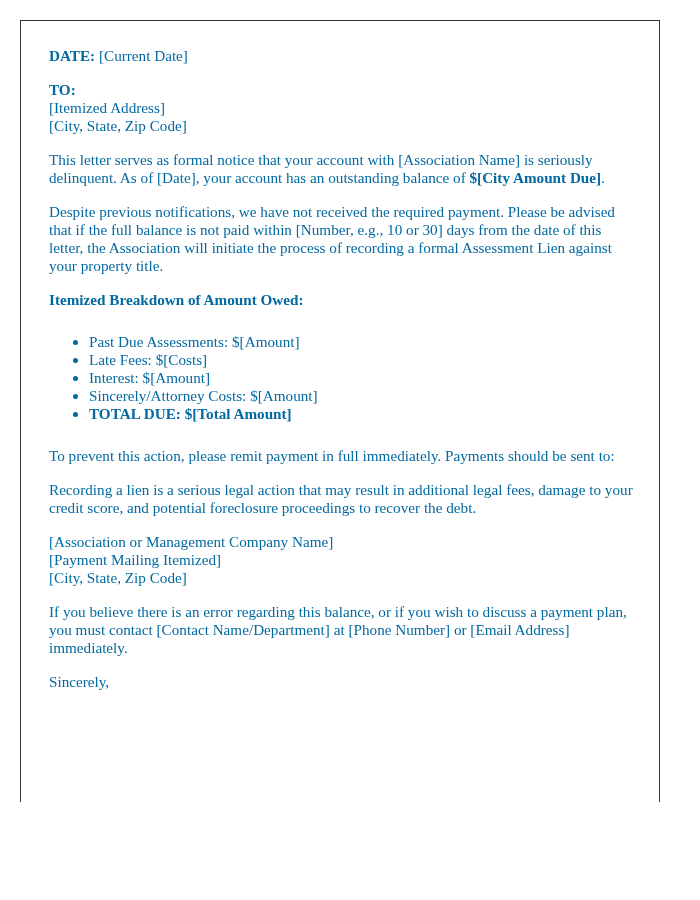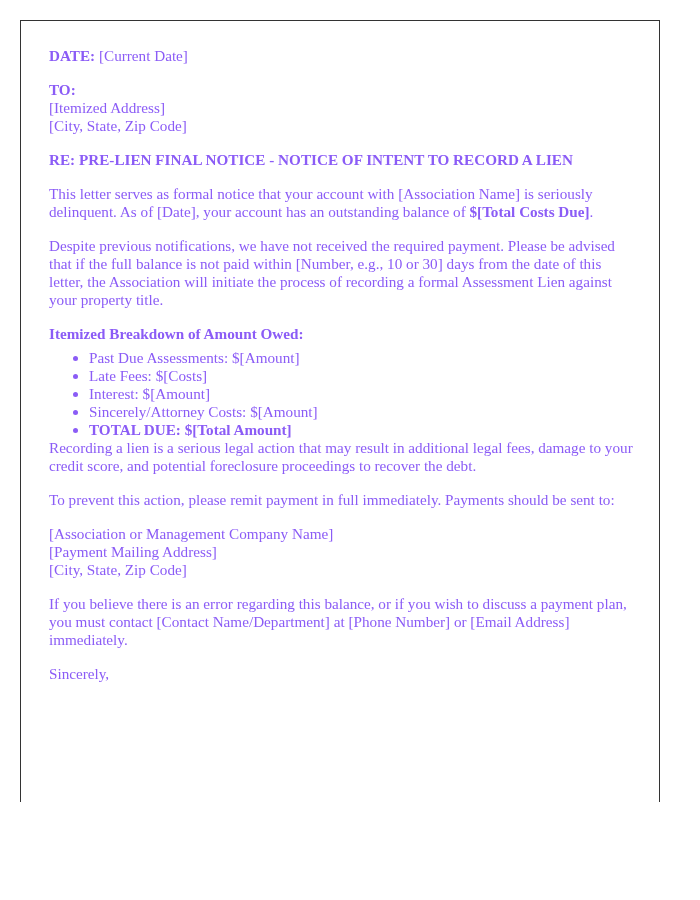--- a/index.html
+++ b/index.html
@@ -14,69 +14,68 @@
     box-sizing: border-box;
     overflow: hidden;
     background: #fff;
   }
   .content {
     position: absolute;
     left: 28px; top: 26px; right: 22px;
     font-family: "Liberation Serif", serif;
     font-size: 15.2px;
     line-height: 18px;
-    color: #8b5cf6;
+    color: #0369a1;
   }
   p { margin: 0 0 16px 0; }
   .b { font-weight: bold; }
-  ul { margin: 0 0 0 0; padding-left: 40px; }
+  ul { margin: 0 0 24px 0; padding-left: 40px; }
   li { margin: 0; }
   .line { display: block; }
 </style>
 </head>
 <body>
 
 <div class="page">
   <div class="content">
 
     <p>
       <span class="b">DATE:</span>
       <span>[Current Date]</span>
     </p>
 
     <p>
       <span class="line b">TO:</span>
       <span class="line">[Itemized Address]</span>
       <span class="line">[City, State, Zip Code]</span>
     </p>
 
-    <p class="b">RE: PRE-LIEN FINAL NOTICE - NOTICE OF INTENT TO RECORD A LIEN</p>
 
 
-    <p><span>This letter serves as formal notice that your account with [Association Name] is seriously delinquent. As of [Date], your account has an outstanding balance of </span><span class="b">$[Total Costs Due]</span><span>.</span></p>
+    <p><span>This letter serves as formal notice that your account with [Association Name] is seriously delinquent. As of [Date], your account has an outstanding balance of </span><span class="b">$[City Amount Due]</span><span>.</span></p>
 
     <p>Despite previous notifications, we have not received the required payment. Please be advised that if the full balance is not paid within [Number, e.g., 10 or 30] days from the date of this letter, the Association will initiate the process of recording a formal Assessment Lien against your property title.</p>
 
-    <p class="b" style="margin-bottom:6px;">Itemized Breakdown of Amount Owed:</p>
+    <p class="b" style="margin-bottom:24px;">Itemized Breakdown of Amount Owed:</p>
 
     <ul>
       <li>Past Due Assessments: $[Amount]</li>
       <li>Late Fees: $[Costs]</li>
       <li>Interest: $[Amount]</li>
       <li>Sincerely/Attorney Costs: $[Amount]</li>
       <li class="b">TOTAL DUE: $[Total Amount]</li>
     </ul>
 
+    <p>To prevent this action, please remit payment in full immediately. Payments should be sent to:</p>
+
     <p>Recording a lien is a serious legal action that may result in additional legal fees, damage to your credit score, and potential foreclosure proceedings to recover the debt.</p>
-
-    <p>To prevent this action, please remit payment in full immediately. Payments should be sent to:</p>
 
     <p>
       <span class="line">[Association or Management Company Name]</span>
-      <span class="line">[Payment Mailing Address]</span>
+      <span class="line">[Payment Mailing Itemized]</span>
       <span class="line">[City, State, Zip Code]</span>
     </p>
 
     <p>If you believe there is an error regarding this balance, or if you wish to discuss a payment plan, you must contact [Contact Name/Department] at [Phone Number] or [Email Address] immediately.</p>
 
     <p>Sincerely,</p>
 
   </div>
 </div>
 

